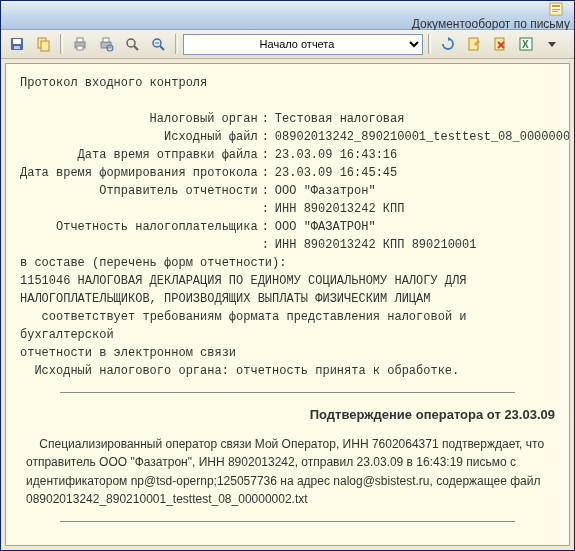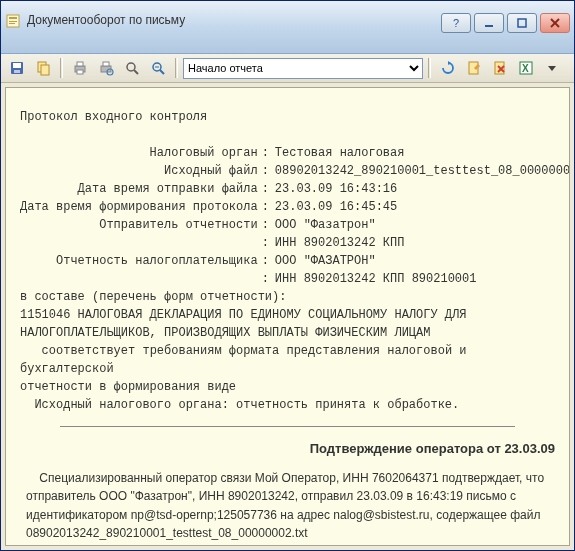--- a/index.html
+++ b/index.html
@@ -14,23 +14,24 @@
   background: #ece9d8;
   border: 1px solid #0a246a;
   box-sizing: border-box;
   display: flex;
   flex-direction: column;
 }
 .titlebar {
   height: 28px;
   background: linear-gradient(to bottom, #e8f0f8 0%, #c4d8ec 50%, #b0c8e0 100%);
   display: flex;
-  align-items: flex-start;
-  padding: 12px 4px;
+  align-items: flex-end;
+  padding: 0 4px;
   border-bottom: 1px solid #8aa8c8;
+  flex-direction: column;
 }
 .titlebar .app-icon {
   width: 16px;
   height: 16px;
   margin-right: 6px;
 }
 .titlebar .title {
   flex: 1;
   font-size: 12px;
   color: #333;
@@ -84,27 +85,28 @@
   border-left: 1px solid #b0ac98;
   border-right: 1px solid #fff;
   margin: 0 3px;
 }
 .toolbar select {
   height: 21px;
   width: 240px;
   font-size: 11px;
   border: 1px solid #7a98b8;
   background: #fff;
+  text-align: center;
 }
 .content {
   flex: 1;
   margin: 4px;
   background: #fdfce6;
   border: 1px solid #a8a490;
-  padding: 20px 14px;
+  padding: 10px 14px;
   font-family: "Courier New", monospace;
   font-size: 12px;
   color: #333;
   overflow: auto;
   line-height: 1.5;
 }
 .content .tbl { display: table; }
 .content .row { display: table-row; }
 .content .k { display: table-cell; padding-right: 4px; white-space: pre; text-align: right; }
 .content .c { display: table-cell; padding-right: 6px; }
@@ -289,21 +291,21 @@
         </div>
       <div class="row">
           <span class="k"></span>
           <span class="c">:</span>
           <span class="v">ИНН 8902013242 КПП 890210001</span>
         </div>
     </div>
     <div>в составе (перечень форм отчетности):</div>
     <div>1151046 НАЛОГОВАЯ ДЕКЛАРАЦИЯ ПО ЕДИНОМУ СОЦИАЛЬНОМУ НАЛОГУ ДЛЯ НАЛОГОПЛАТЕЛЬЩИКОВ, ПРОИЗВОДЯЩИХ ВЫПЛАТЫ ФИЗИЧЕСКИМ ЛИЦАМ</div>
     <div style="white-space:pre-wrap">   соответствует требованиям формата представления налоговой и бухгалтерской</div>
-    <div>отчетности в формирования виде</div>
+    <div>отчетности в электронном связи</div>
     <div style="white-space:pre">  Исходный налогового органа: отчетность принята к обработке.</div>
 
     <hr class="rule">
 
     <div class="conf-title">Подтверждение оператора от 23.03.09</div>
 
     <div class="conf-body">
       &nbsp;&nbsp;&nbsp;&nbsp;<span>Специализированный оператор связи </span><span class="b">Мой Оператор</span><span>, ИНН </span><span class="b">7602064371</span><span> подтверждает, что отправитель </span><span class="b">ООО "Фазатрон"</span><span>, ИНН </span><span class="b">8902013242</span><span>, отправил </span><span class="b">23.03.09</span><span> в </span><span class="b">16:43:19</span><span> письмо с идентификатором </span><span class="b">np@tsd-opernp;125057736</span><span> на адрес </span><span class="b">nalog@sbistest.ru</span><span>, содержащее файл </span><span class="b">08902013242_890210001_testtest_08_00000002.txt</span>
     </div>
 

